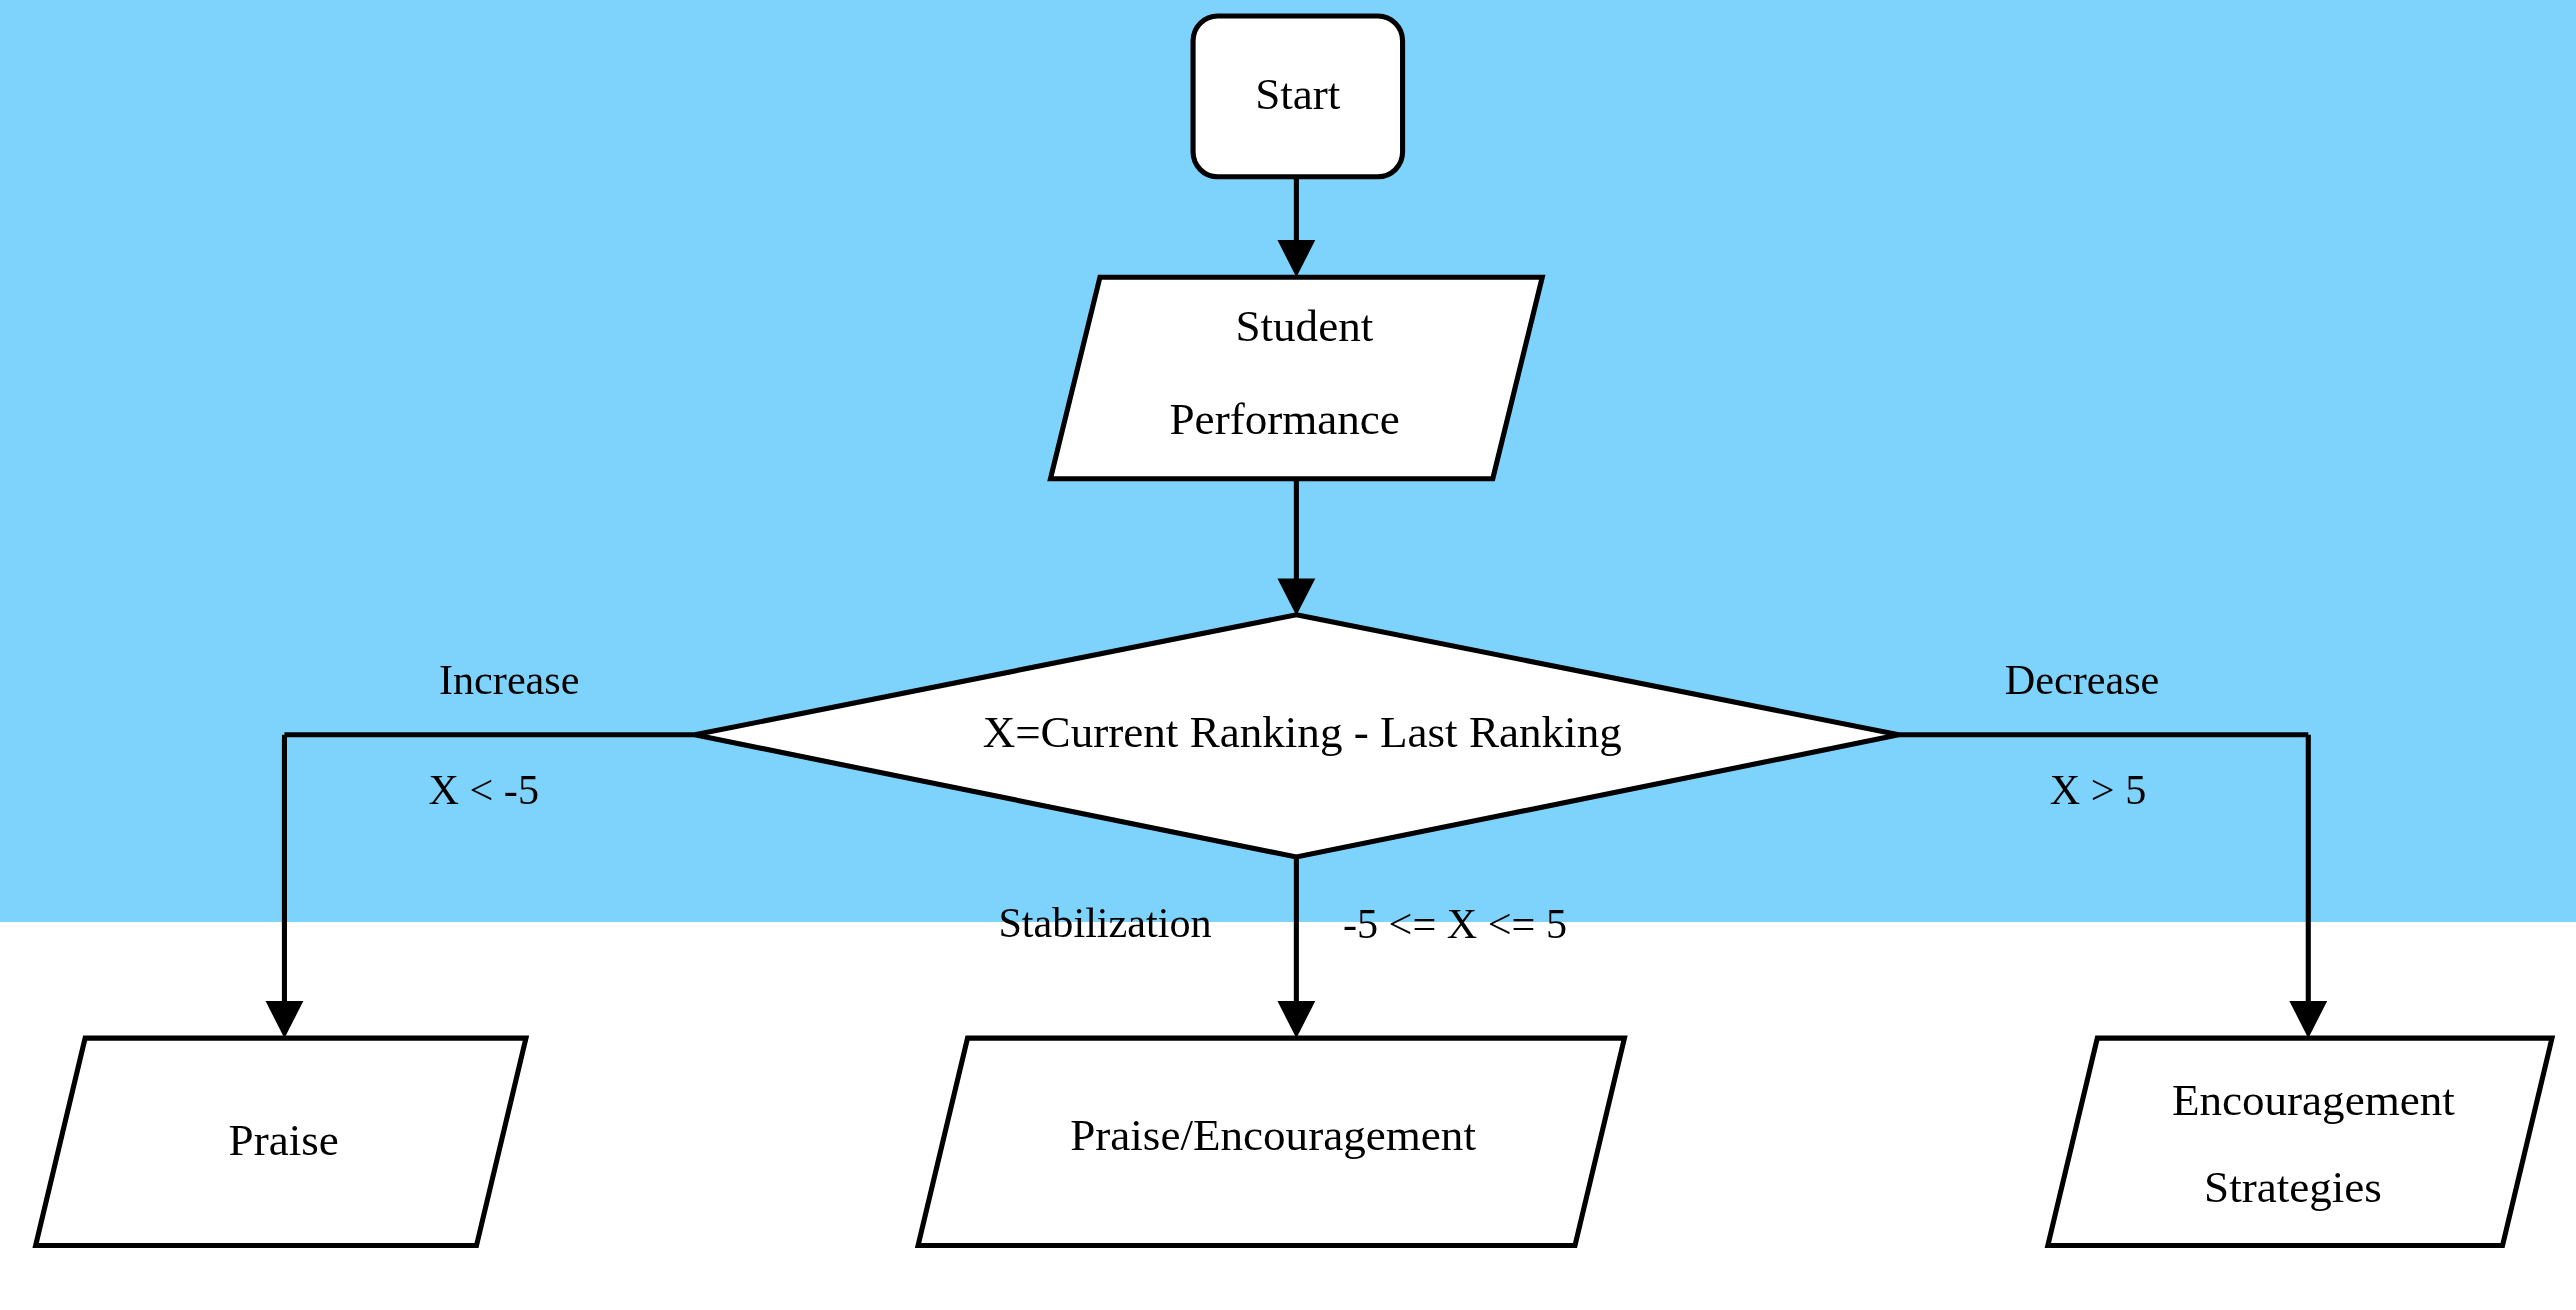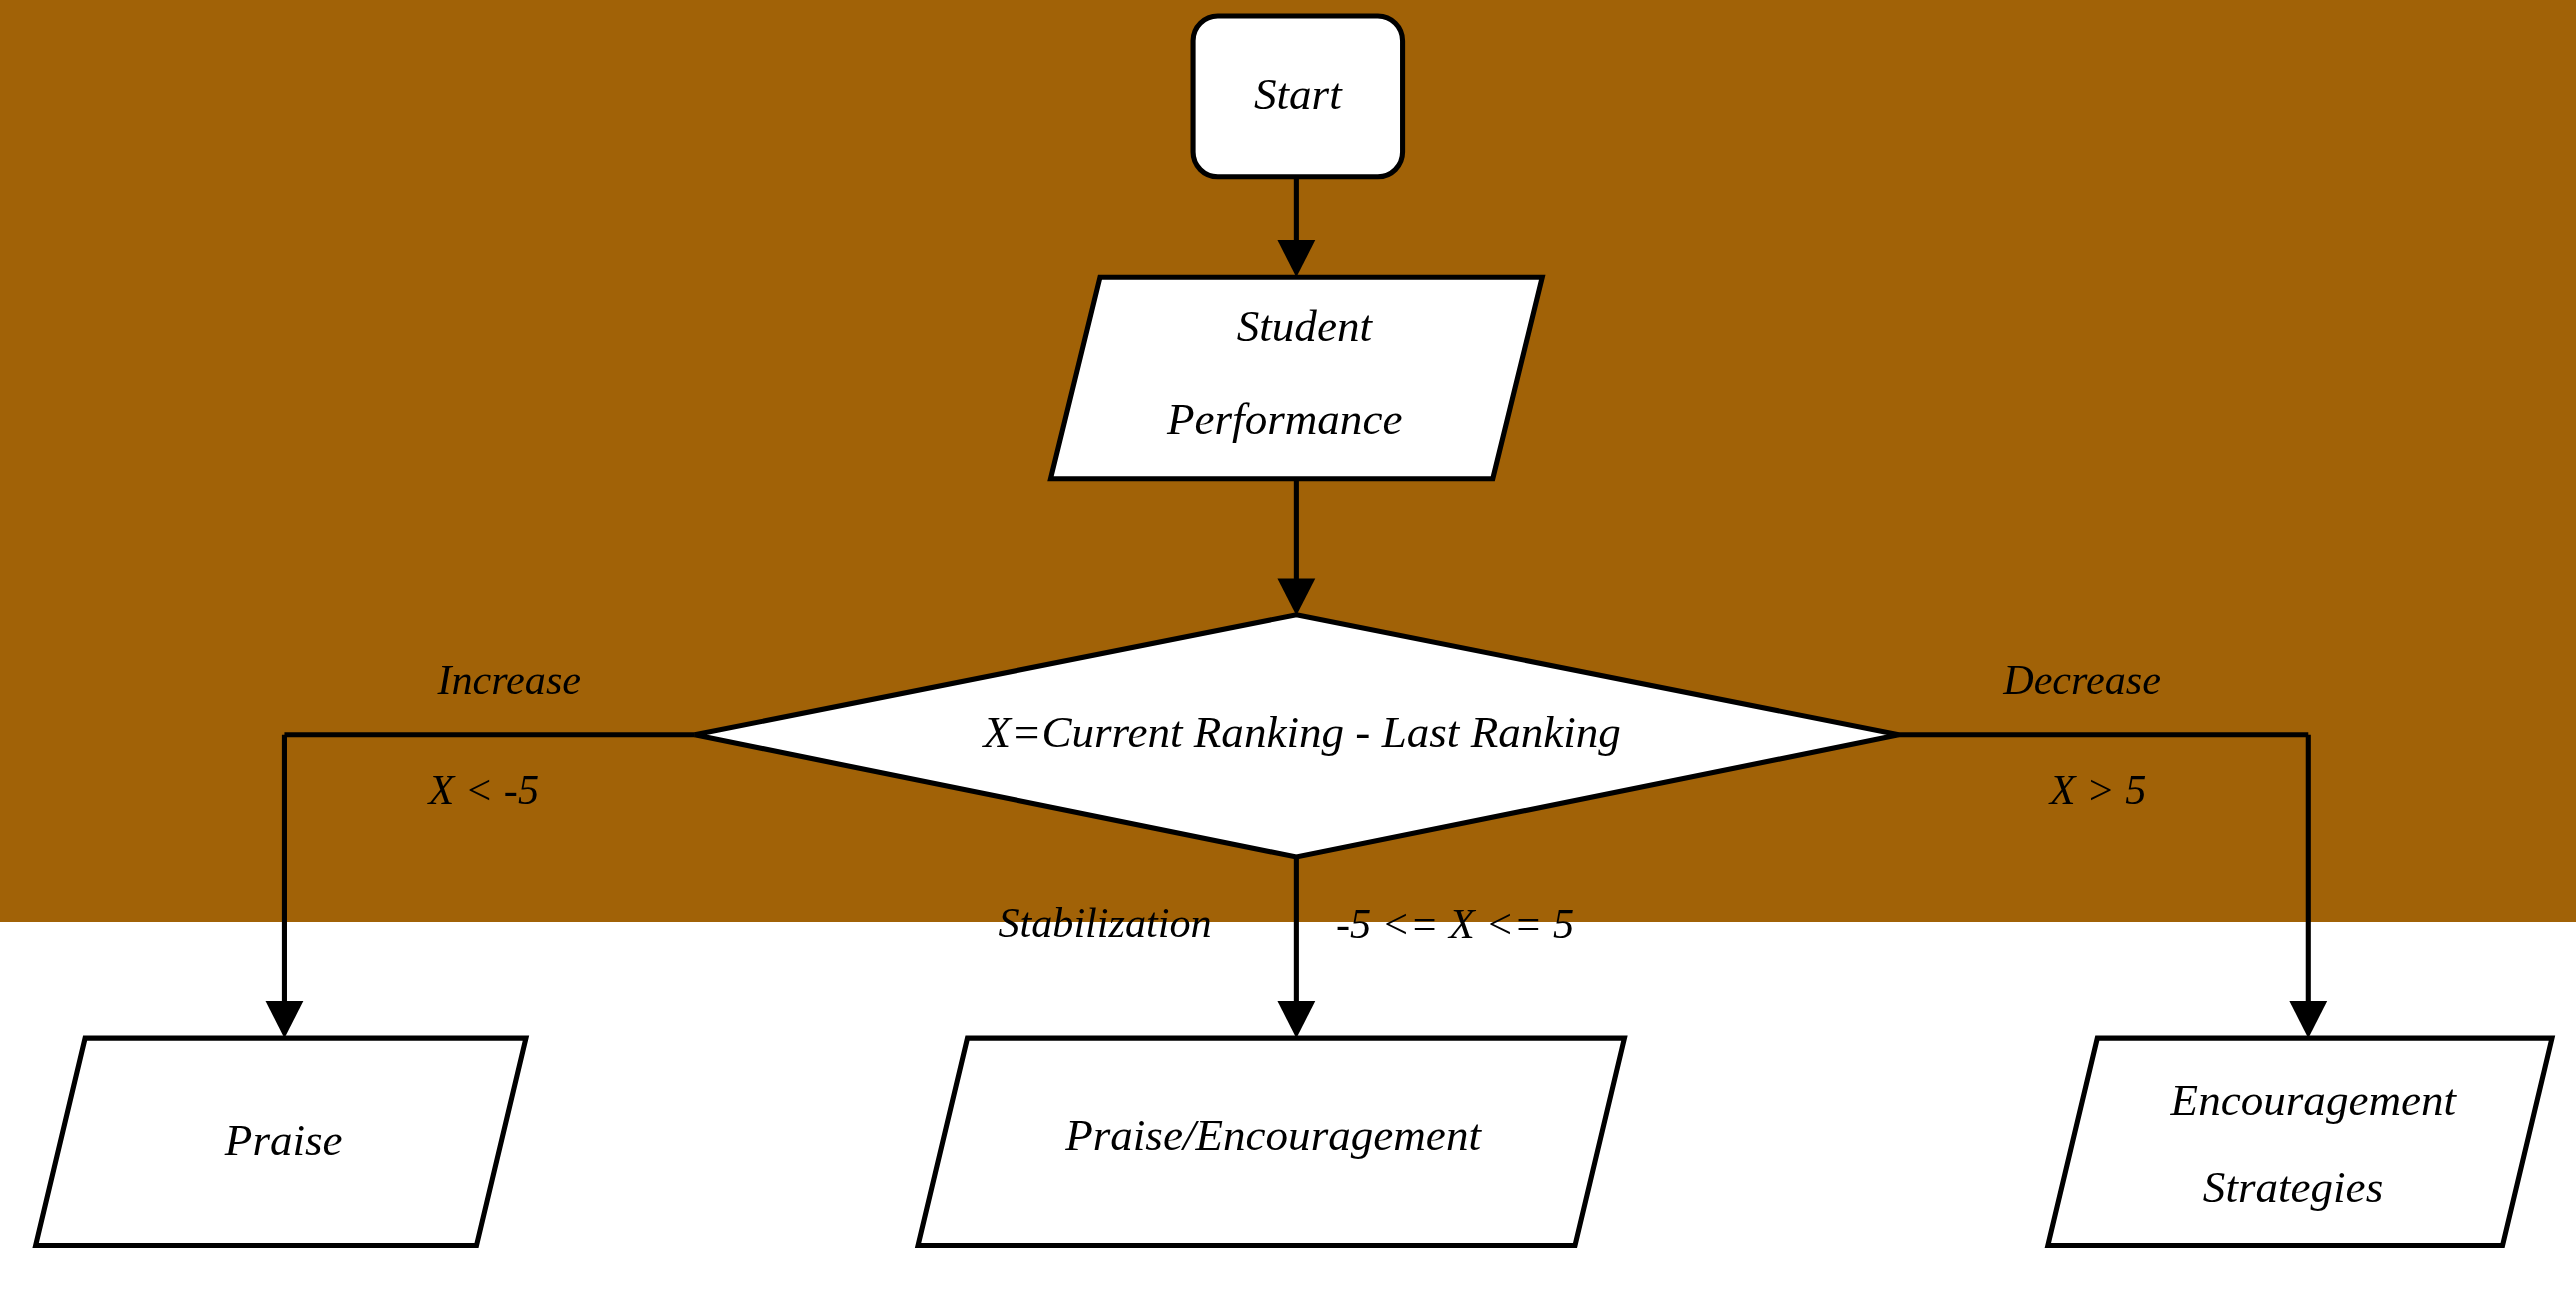--- a/index.html
+++ b/index.html
@@ -10,22 +10,21 @@
   body {
     width: 2576px;
     height: 1311px;
     overflow: hidden;
     font-family: "Liberation Serif", "DejaVu Serif", serif;
   }
   #flowchart-root {
     position: relative;
     width: 2576px;
     height: 922px;
-    background: #a16207;
-    font-style: italic;
+    background: #7dd3fc;
   }
   svg.chart-canvas {
     display: block;
     width: 2576px;
     height: 1311px;
   }
   .node-shape {
     fill: #ffffff;
     stroke: #000000;
     stroke-width: 7;

